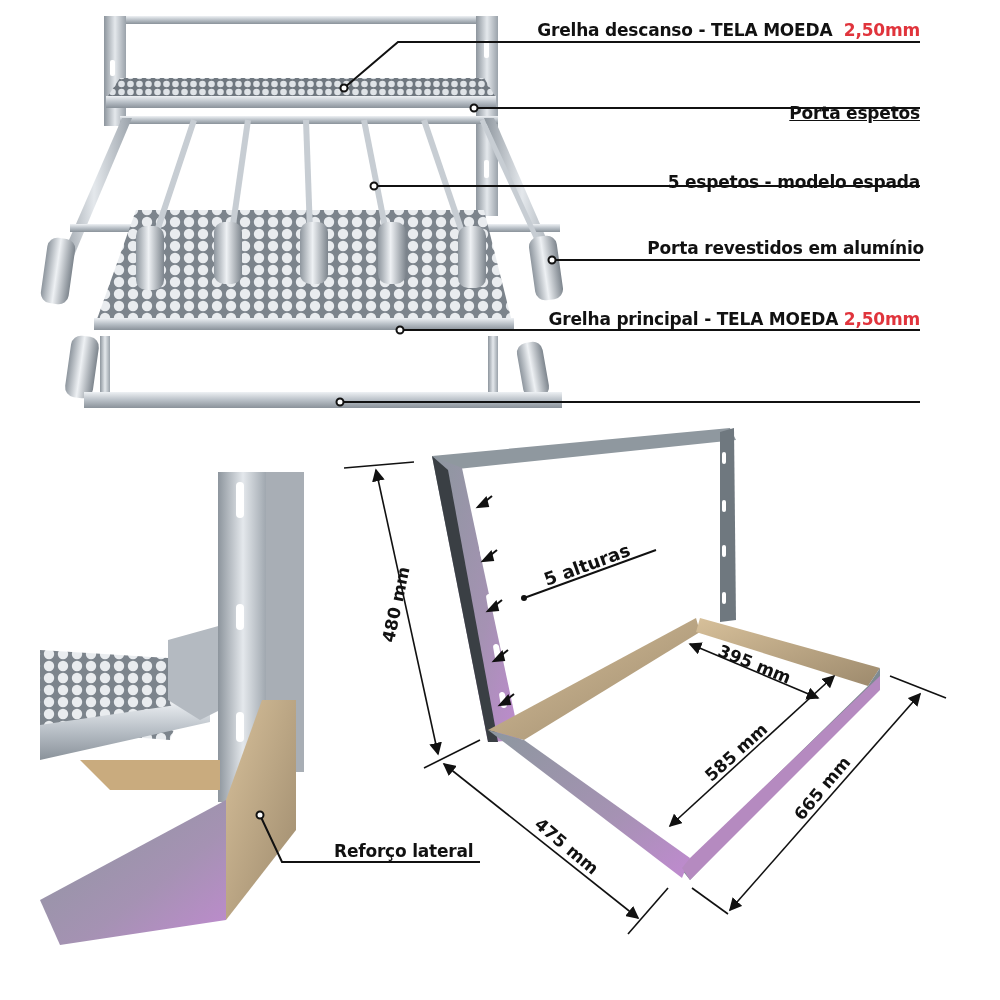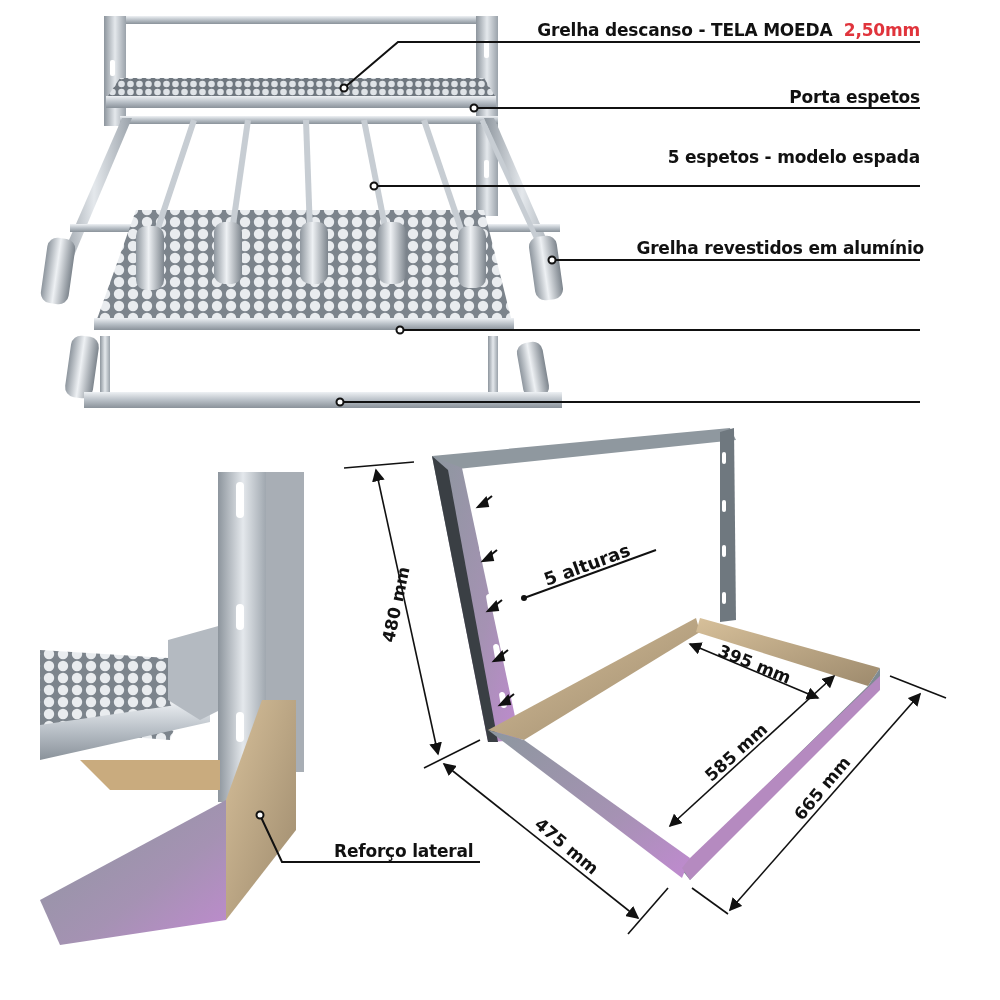--- a/index.html
+++ b/index.html
@@ -212,28 +212,31 @@
 
       <line x1="690" y1="644" x2="818" y2="698" marker-start="url(#arrowStart)" marker-end="url(#arrowEnd)"></line>
 
       <line x1="670" y1="826" x2="834" y2="676" marker-start="url(#arrowStart)" marker-end="url(#arrowEnd)"></line>
     </g>
   </svg>
 
   <div class="callout" style="right:80px;top:22px;">
     <span>Grelha descanso - TELA MOEDA</span>&nbsp;&nbsp;<span class="red">2,50mm</span>
   </div>
-  <div class="callout" style="right:80px;top:89px;">
+  <div class="callout" style="right:80px;top:105px;text-decoration:underline;">
     <span>Porta espetos</span>
   </div>
-  <div class="callout" style="right:80px;top:149px;">
+  <div class="callout" style="right:80px;top:174px;">
     <span>5 espetos - modelo espada</span>
   </div>
   <div class="callout" style="right:76px;top:240px;">
-    <span>Grelha revestidos em alumínio</span>
+    <span>Porta revestidos em alumínio</span>
+  </div>
+  <div class="callout" style="right:80px;top:311px;">
+    <span>Grelha principal - TELA MOEDA</span>&nbsp;<span class="red">2,50mm</span>
   </div>
 
   <div class="callout" style="left:334px;top:843px;text-align:center;">
     <span>Reforço lateral</span>
   </div>
 
   <div class="dim" style="left:542px;top:556px;transform:rotate(-20deg);font-size:18px;">5 alturas</div>
   <div class="dim" style="left:358px;top:596px;transform:rotate(-78deg);">480 mm</div>
   <div class="dim" style="left:716px;top:656px;transform:rotate(22deg);">395 mm</div>
   <div class="dim" style="left:698px;top:744px;transform:rotate(-42deg);">585 mm</div>

